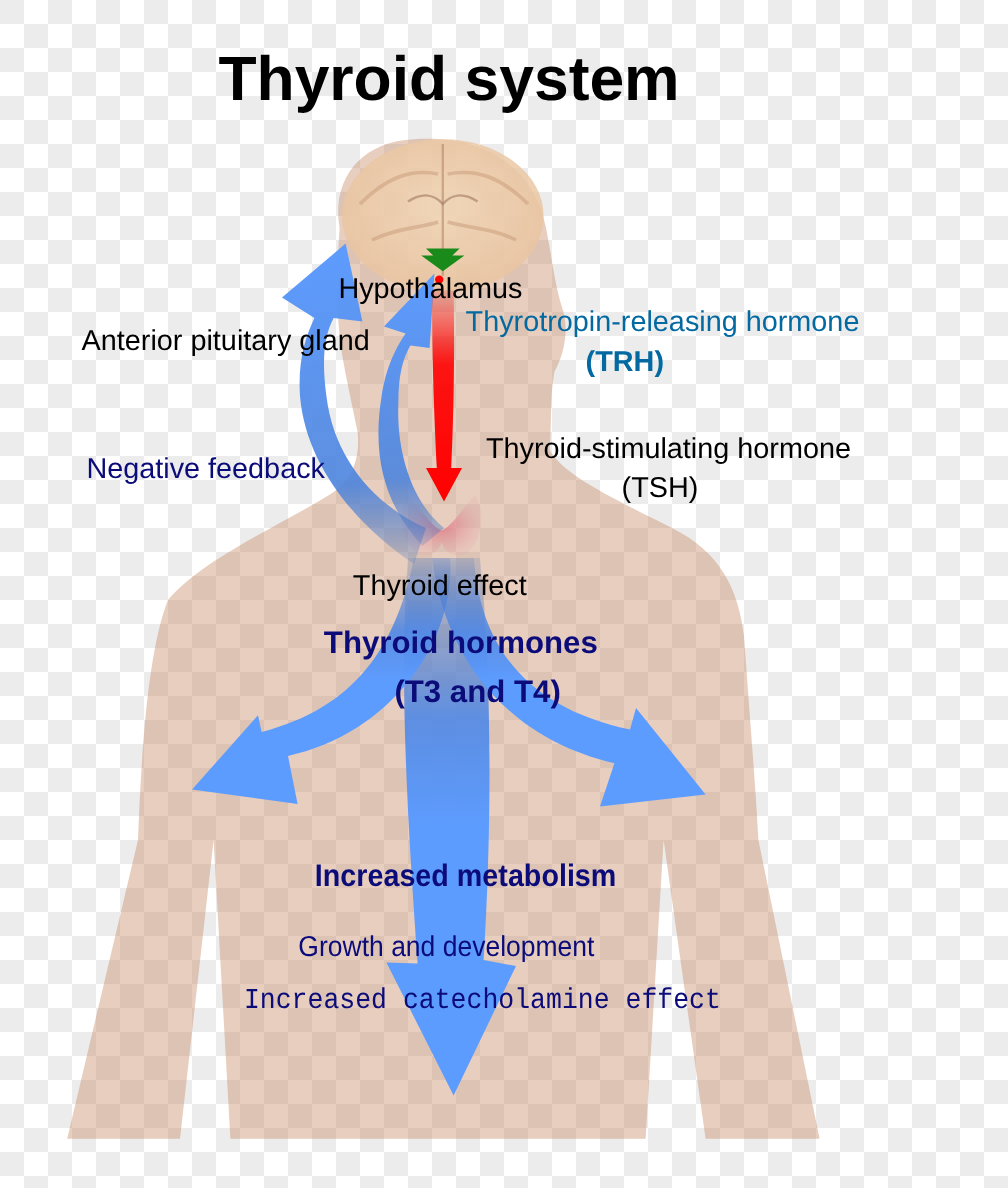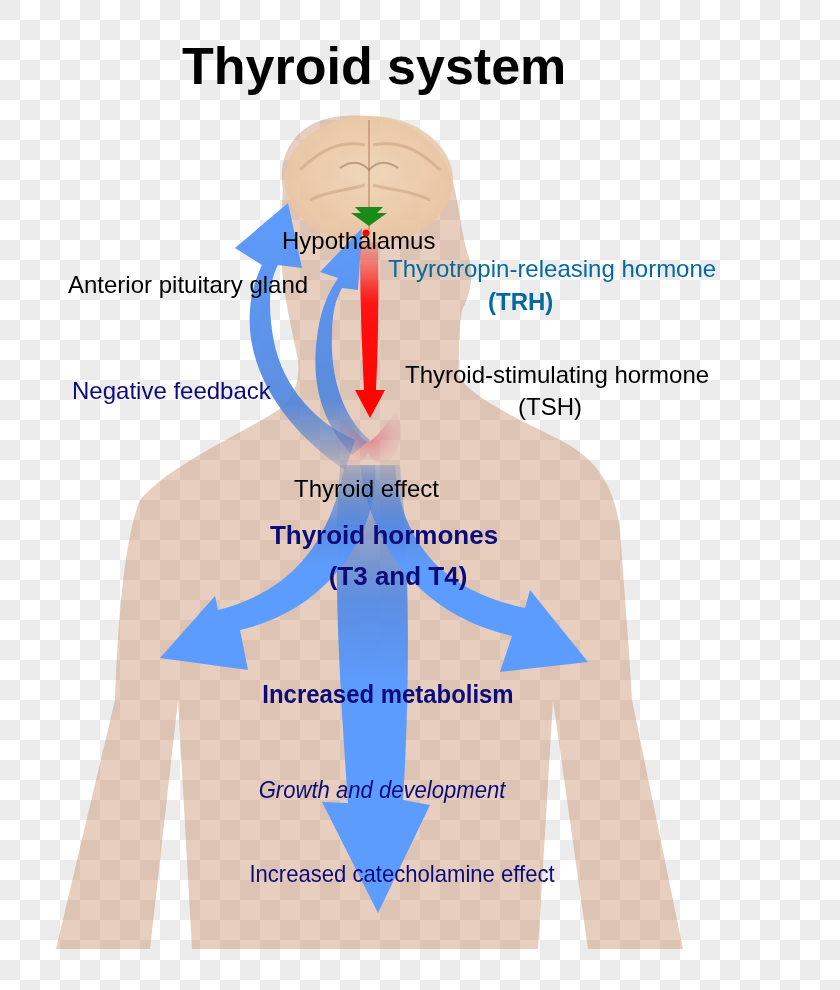--- a/index.html
+++ b/index.html
@@ -140,15 +140,15 @@
 <div class="lbl navy f24" style="left:72px; top:331px;">Negative feedback</div>
 
 <div class="lbl red f24" style="left:405px; top:315px;">Thyroid-stimulating hormone</div>
 <div class="lbl red f24" style="left:518px; top:347px;">(TSH)</div>
 
 <div class="lbl black f24" style="left:294px; top:429px;">Thyroid effect</div>
 
 <div class="lbl navy f26 bold center" style="left:384px; top:522px;">Thyroid hormones</div>
 <div class="lbl navy f26 bold center" style="left:387px; top:563px;margin-left:11px;">(T3 and T4)</div>
 
-<div class="lbl navy f26 bold center" style="left:388px; top:681px;"><span class="narrow">Increased metabolism</span></div>
-<div class="lbl navy f24 center" style="left:382px; top:730px;font-style:italic;"><span class="narrow">Growth and development</span></div>
-<div class="lbl navy f24 center" style="left:402px; top:814px;"><span class="narrow">Increased catecholamine effect</span></div>
+<div class="lbl navy f26 bold center" style="left:388px; top:716px;"><span class="narrow">Increased metabolism</span></div>
+<div class="lbl navy f24 center" style="left:372px; top:730px;"><span class="narrow">Growth and development</span></div>
+<div class="lbl navy f24 center" style="left:402px; top:775px;font-family:Liberation Mono, monospace;"><span class="narrow">Increased catecholamine effect</span></div>
 
 </body></html>

